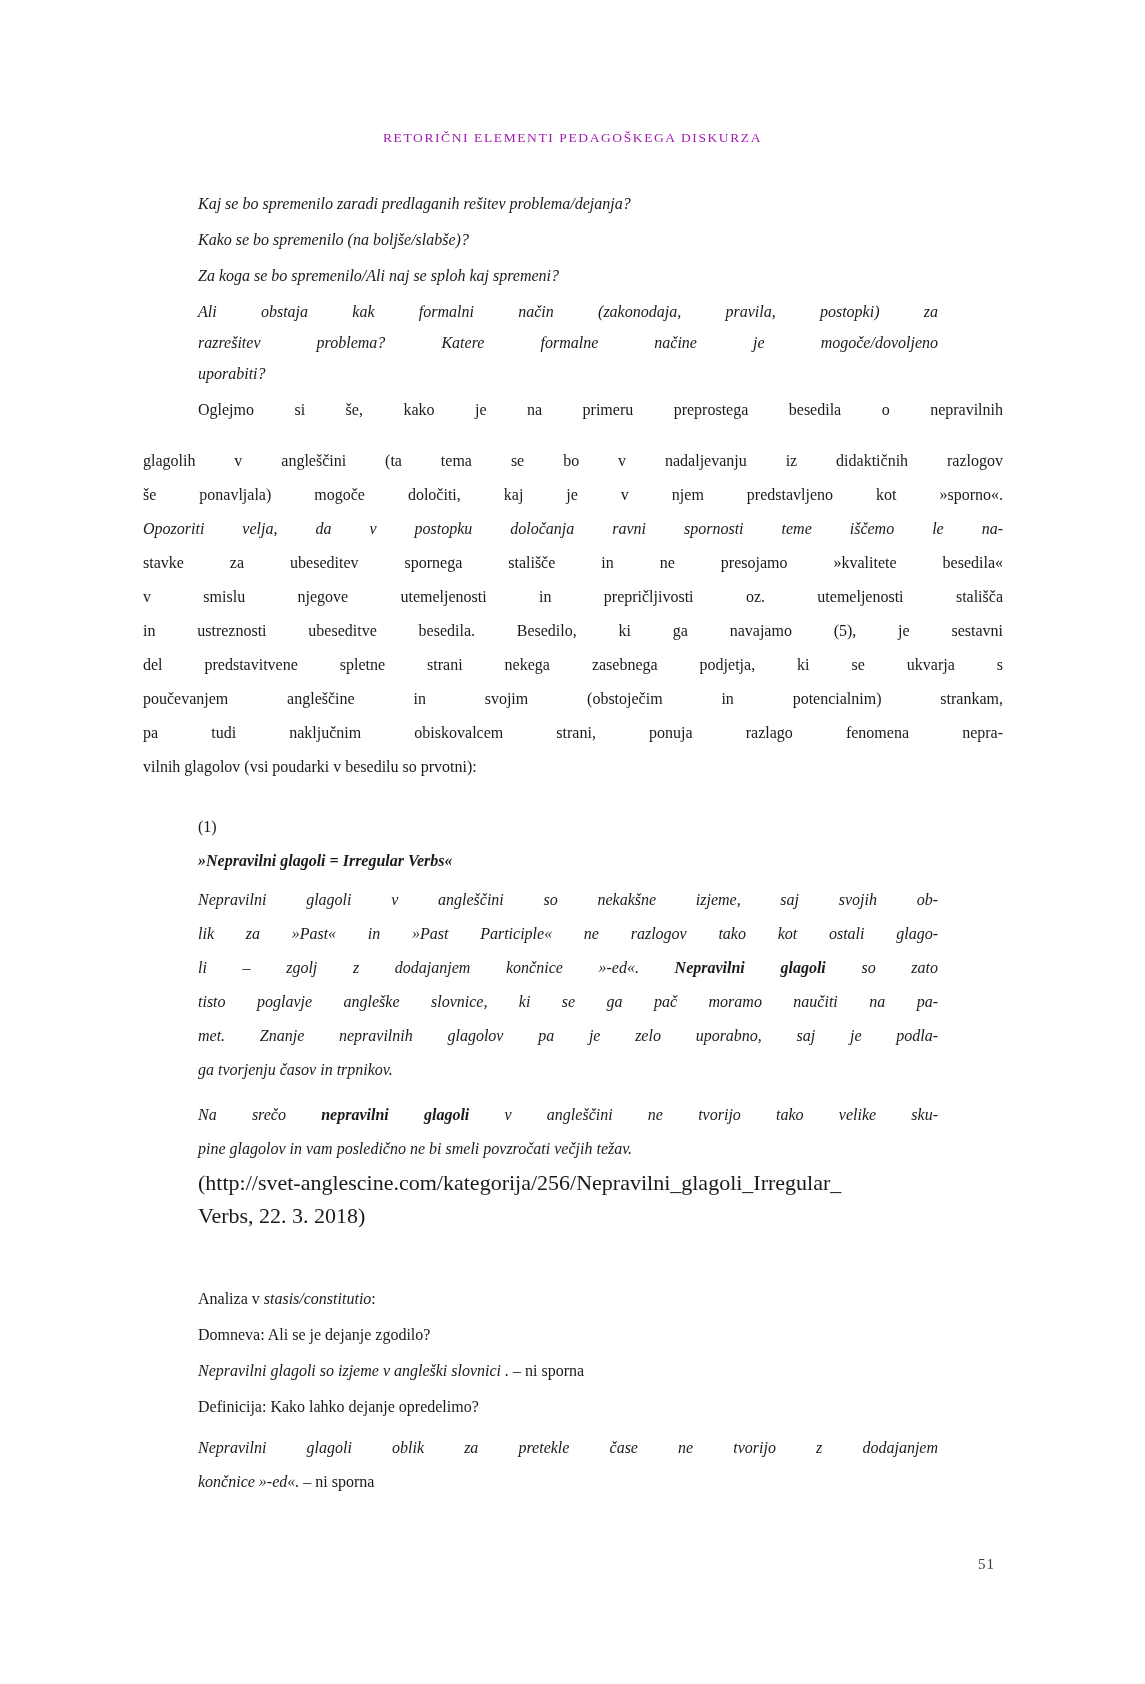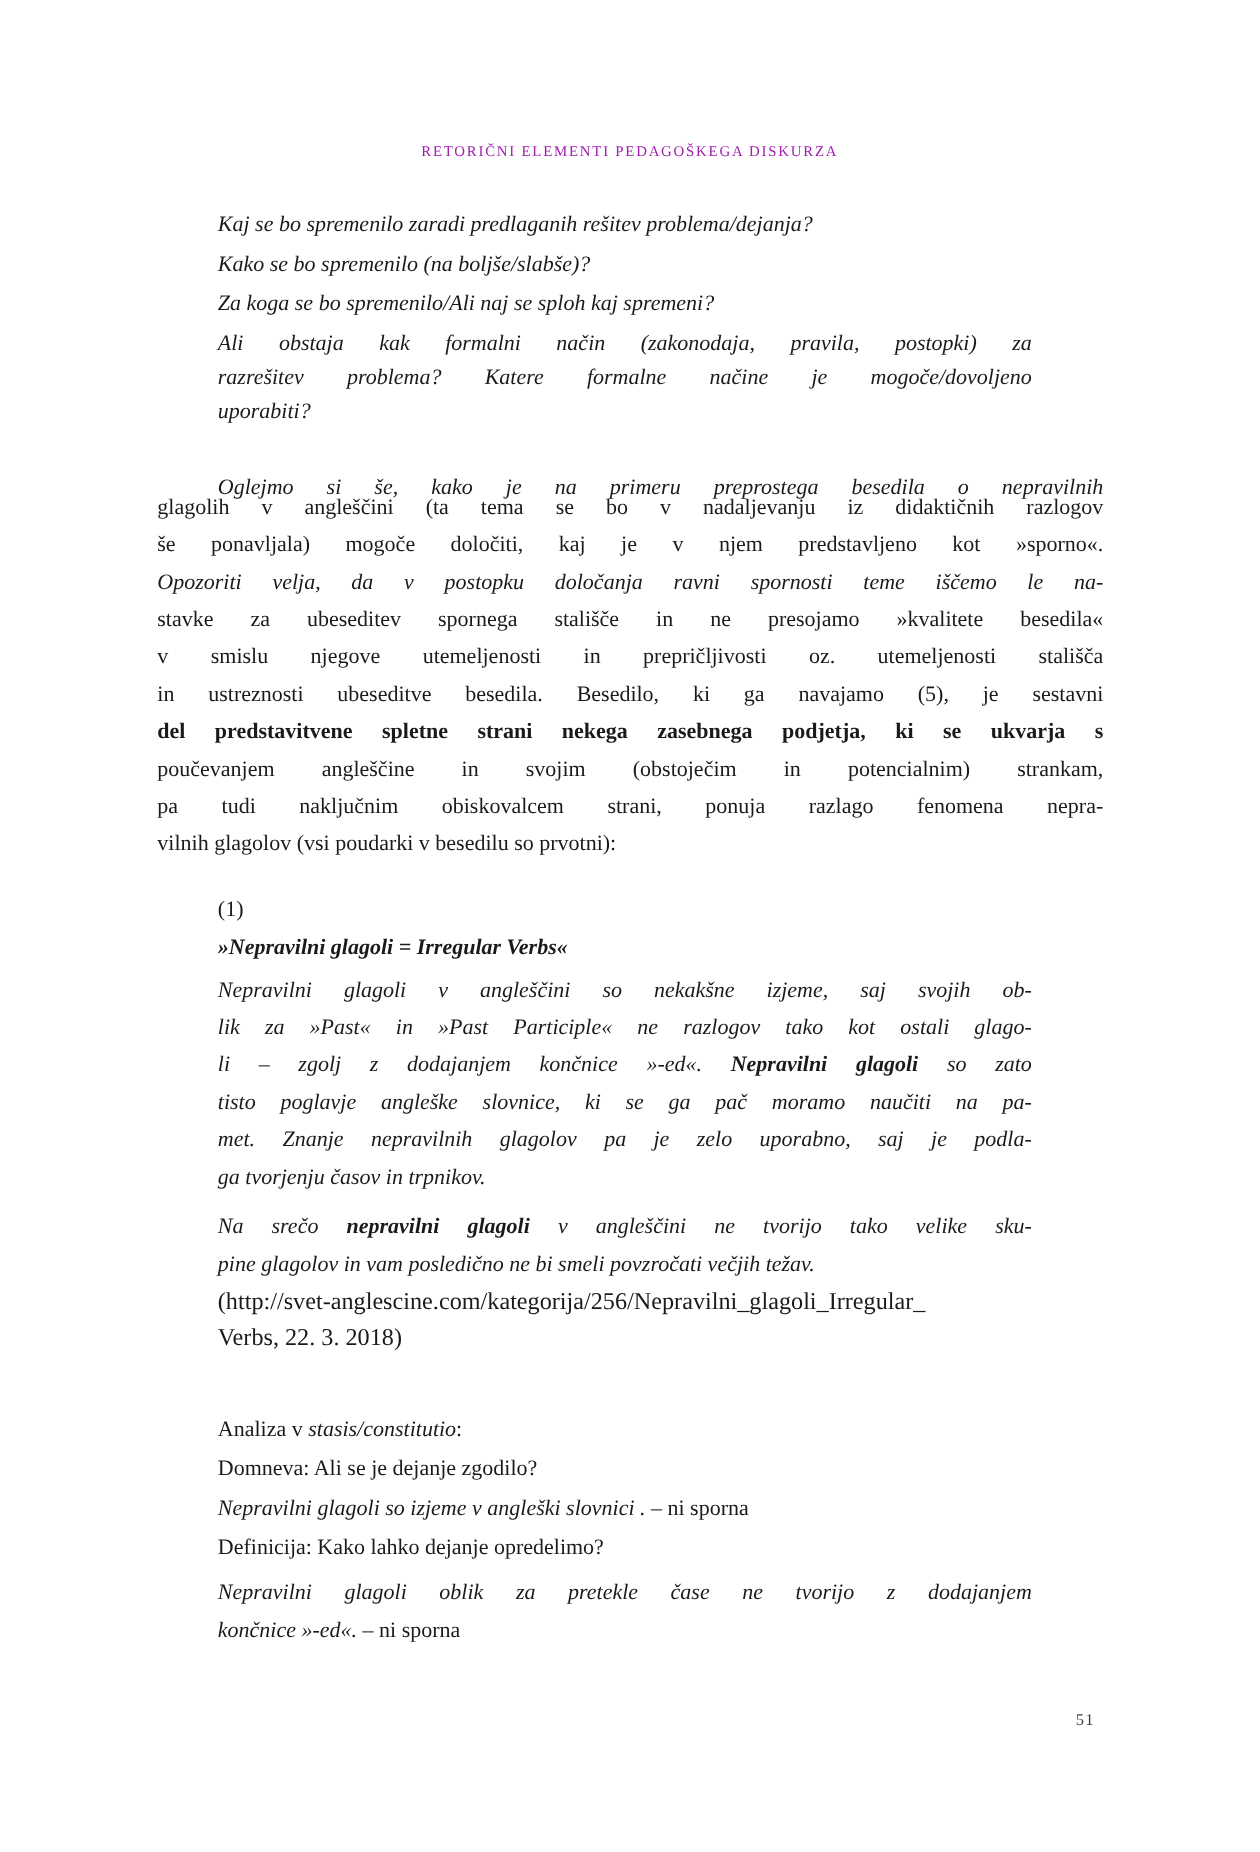--- a/index.html
+++ b/index.html
@@ -1,20 +1,20 @@
 <!DOCTYPE html>
 <html><head>
 <meta charset="utf-8">
 <style>
   html, body { margin: 0; padding: 0; background: #ffffff; }
   body { width: 1145px; height: 1684px; position: relative; overflow: hidden;
          font-family: "Liberation Serif", "DejaVu Serif", serif; color: #1a1a1a; }
   .running-head { position: absolute; top: 130px; left: 0; width: 1145px; text-align: center;
          font-size: 13.5px; letter-spacing: 1.6px; color: #a21caf; }
-  .line { position: absolute; white-space: nowrap; font-size: 20px; line-height: 30px; }
+  .line { position: absolute; white-space: nowrap; font-size: 16px; line-height: 30px; }
   .just { text-align: justify; text-align-last: justify; }
   .it { font-style: italic; }
   .b { font-weight: bold; }
   .bi { font-weight: bold; font-style: italic; }
   .page-number { position: absolute; top: 1556px; left: 978px; font-size: 15px; color: #404040; letter-spacing: 1px; }
 </style>
 </head>
 <body>
 
 <div class="running-head">RETORIČNI ELEMENTI PEDAGOŠKEGA DISKURZA</div>
@@ -22,28 +22,28 @@
 <div>
   <div class="line it" style="top:189px;left:198px;">Kaj se bo spremenilo zaradi predlaganih rešitev problema/dejanja?</div>
   <div class="line it" style="top:225px;left:198px;">Kako se bo spremenilo (na boljše/slabše)?</div>
   <div class="line it" style="top:261px;left:198px;">Za koga se bo spremenilo/Ali naj se sploh kaj spremeni?</div>
   <div class="line it just" style="top:297px;left:198px;width:740px;">Ali obstaja kak formalni način (zakonodaja, pravila, postopki) za</div>
   <div class="line it just" style="top:328px;left:198px;width:740px;">razrešitev problema? Katere formalne načine je mogoče/dovoljeno</div>
   <div class="line it" style="top:359px;left:198px;">uporabiti?</div>
 </div>
 
 <div>
-  <div class="line just" style="top:428px;left:198px;width:805px;font-style:italic;">Oglejmo si še, kako je na primeru preprostega besedila o nepravilnih</div>
+  <div class="line just" style="top:395px;left:198px;width:805px;">Oglejmo si še, kako je na primeru preprostega besedila o nepravilnih</div>
   <div class="line just" style="top:446px;left:143px;width:860px;">glagolih v angleščini (ta tema se bo v nadaljevanju iz didaktičnih razlogov</div>
   <div class="line just" style="top:480px;left:143px;width:860px;">še ponavljala) mogoče določiti, kaj je v njem predstavljeno kot »sporno«.</div>
   <div class="line just" style="top:514px;left:143px;width:860px;font-style:italic;">Opozoriti velja, da v postopku določanja ravni spornosti teme iščemo le na-</div>
   <div class="line just" style="top:548px;left:143px;width:860px;">stavke za ubeseditev spornega stališče in ne presojamo »kvalitete besedila«</div>
   <div class="line just" style="top:582px;left:143px;width:860px;">v smislu njegove utemeljenosti in prepričljivosti oz. utemeljenosti stališča</div>
   <div class="line just" style="top:616px;left:143px;width:860px;">in ustreznosti ubeseditve besedila. Besedilo, ki ga navajamo (5), je sestavni</div>
-  <div class="line just" style="top:650px;left:143px;width:860px;font-weight:bold;">del predstavitvene spletne strani nekega zasebnega podjetja, ki se ukvarja s</div>
+  <div class="line just" style="top:650px;left:143px;width:860px;">del predstavitvene spletne strani nekega zasebnega podjetja, ki se ukvarja s</div>
   <div class="line just" style="top:684px;left:143px;width:860px;">poučevanjem angleščine in svojim (obstoječim in potencialnim) strankam,</div>
   <div class="line just" style="top:718px;left:143px;width:860px;">pa tudi naključnim obiskovalcem strani, ponuja razlago fenomena nepra-</div>
   <div class="line" style="top:752px;left:143px;">vilnih glagolov (vsi poudarki v besedilu so prvotni):</div>
 </div>
 
 <div>
   <div class="line" style="top:812px;left:198px;">(1)</div>
   <div class="line bi" style="top:846px;left:198px;">»Nepravilni glagoli = Irregular Verbs«</div>
 
   <div class="line it just" style="top:885px;left:198px;width:740px;">Nepravilni glagoli v angleščini so nekakšne izjeme, saj svojih ob-</div>

